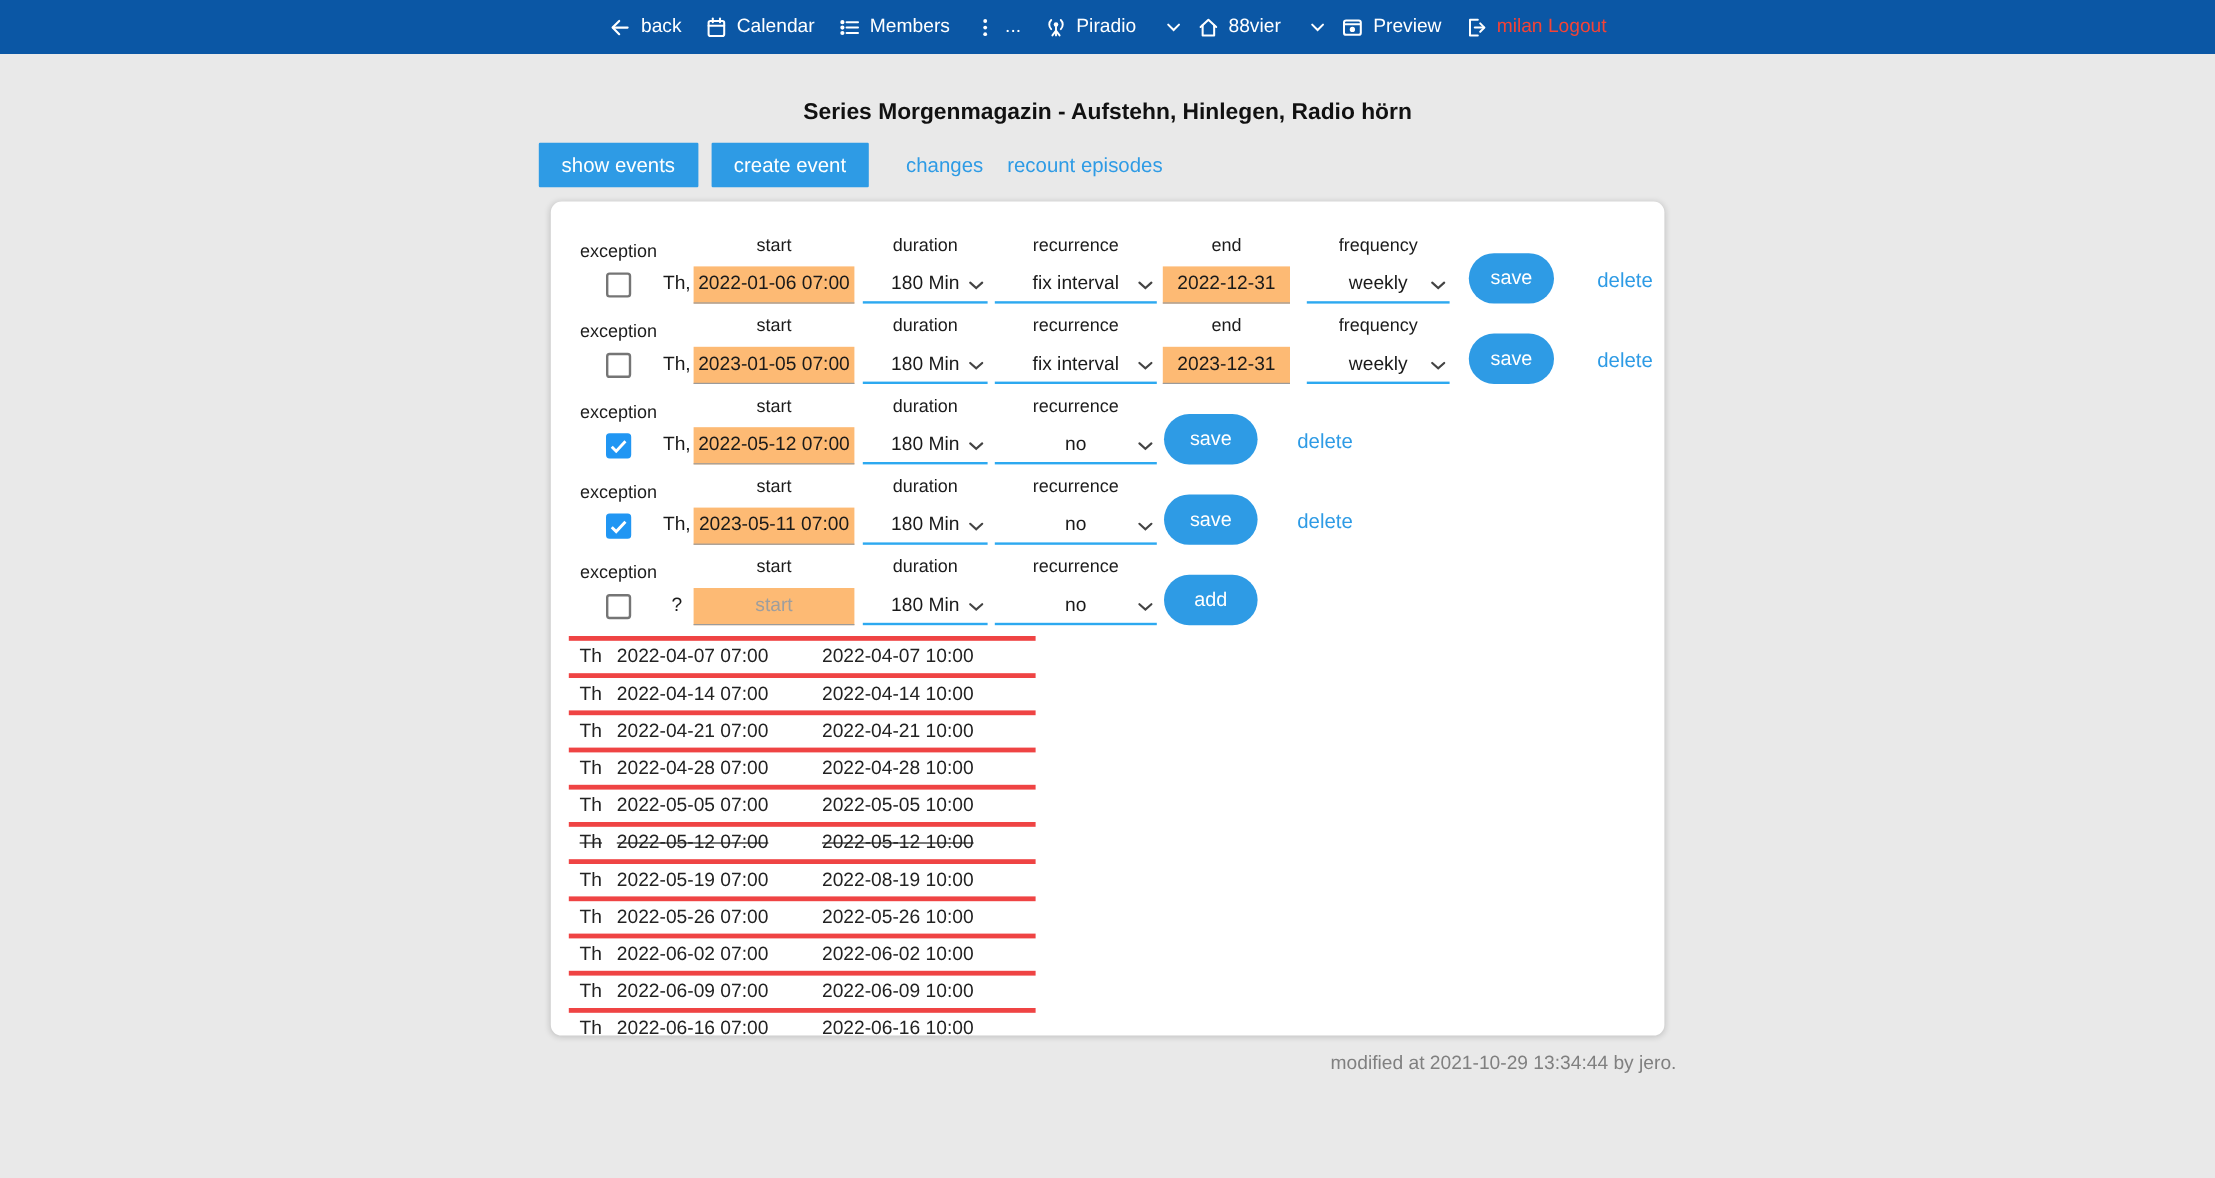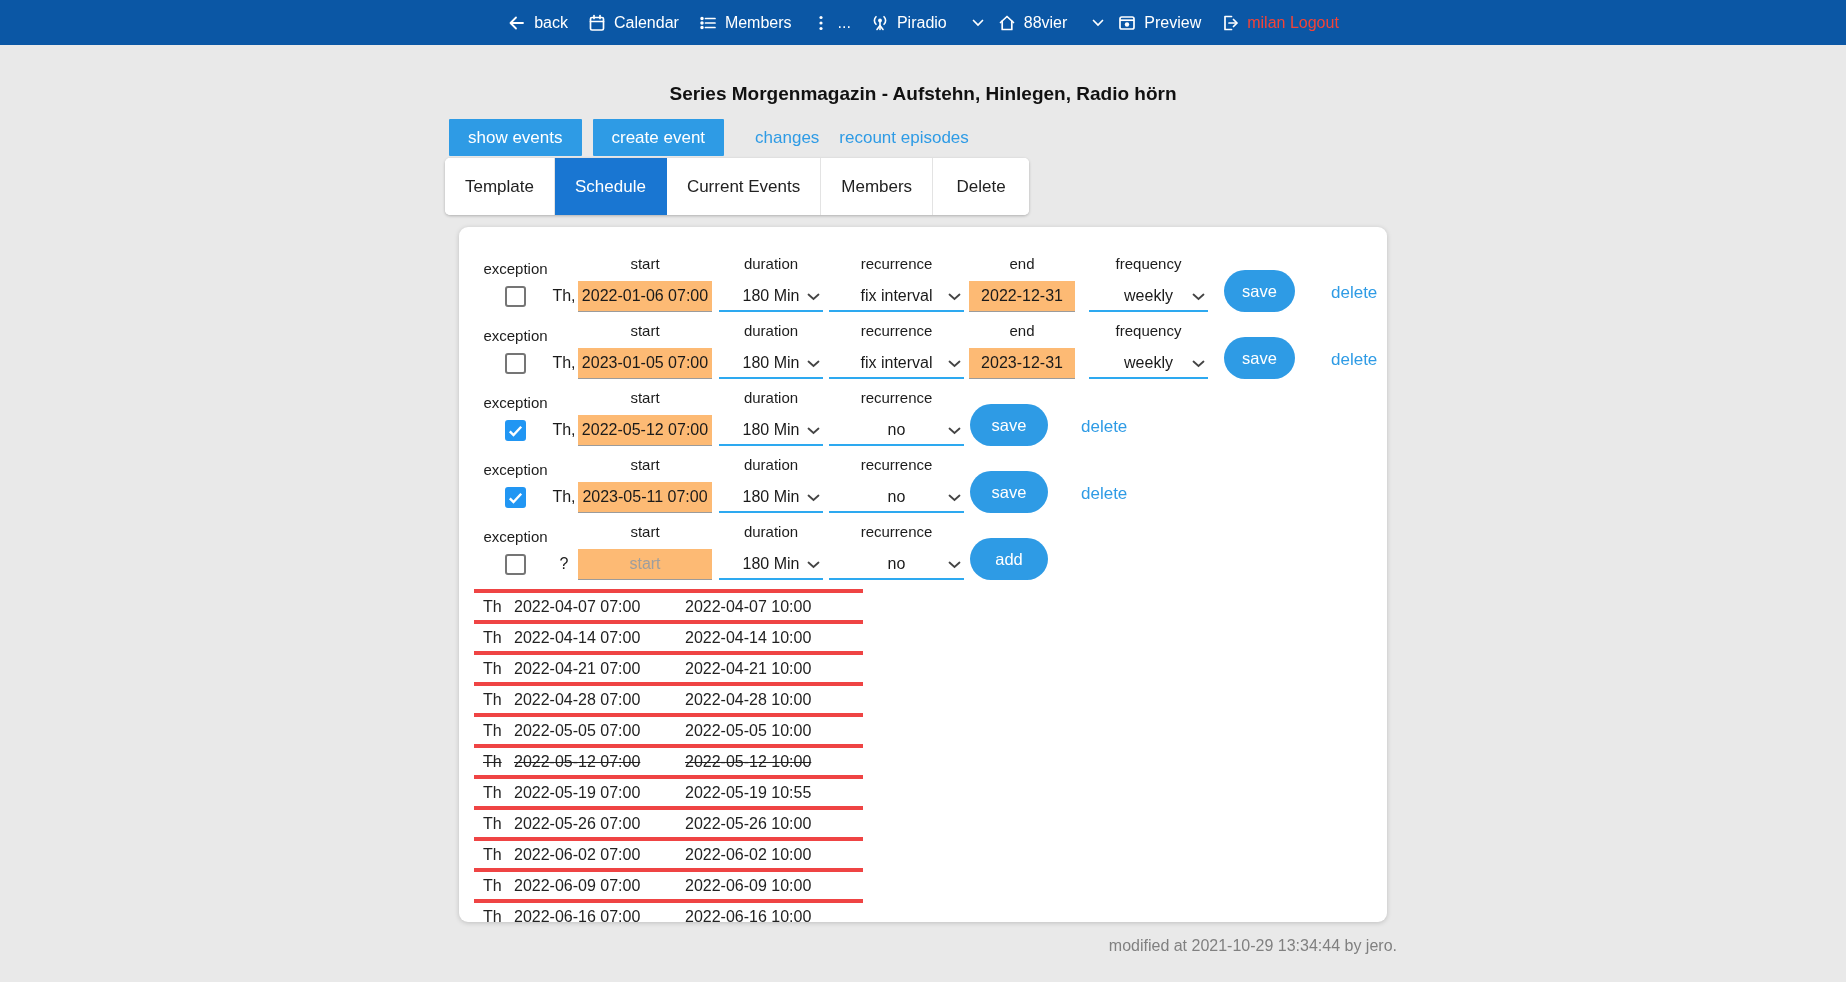--- a/index.html
+++ b/index.html
@@ -162,27 +162,20 @@
 <div class="column">
   <div class="page-title">Series Morgenmagazin - Aufstehn, Hinlegen, Radio hörn</div>
 
   <div class="actions">
     <button class="btn">show events</button>
     <button class="btn">create event</button>
     <a class="action-link">changes</a>
     <a class="action-link">recount episodes</a>
   </div>
 
-  <div class="tabs" id="tabs">
-      <div class="tab">Template</div>
-      <div class="tab active">Schedule</div>
-      <div class="tab">Current Events</div>
-      <div class="tab">Members</div>
-      <div class="tab">Delete</div>
-    </div>
 
   <div class="card">
     <div id="form-rows">
         <div class="form-row">
           <div class="cell c-exception">
             <div class="cell-label">exception</div>
             <div class="checkbox"></div>
           </div>
           <div class="cell c-day">
             <div class="day-text">Th,</div>
@@ -405,21 +398,21 @@
           <div class="event-end">2022-05-05 10:00</div>
         </div>
         <div class="event-row struck">
           <div class="event-day">Th</div>
           <div class="event-start">2022-05-12 07:00</div>
           <div class="event-end">2022-05-12 10:00</div>
         </div>
         <div class="event-row">
           <div class="event-day">Th</div>
           <div class="event-start">2022-05-19 07:00</div>
-          <div class="event-end">2022-05-19 10:55</div>
+          <div class="event-end">2022-08-19 10:00</div>
         </div>
         <div class="event-row">
           <div class="event-day">Th</div>
           <div class="event-start">2022-05-26 07:00</div>
           <div class="event-end">2022-05-26 10:00</div>
         </div>
         <div class="event-row">
           <div class="event-day">Th</div>
           <div class="event-start">2022-06-02 07:00</div>
           <div class="event-end">2022-06-02 10:00</div>

